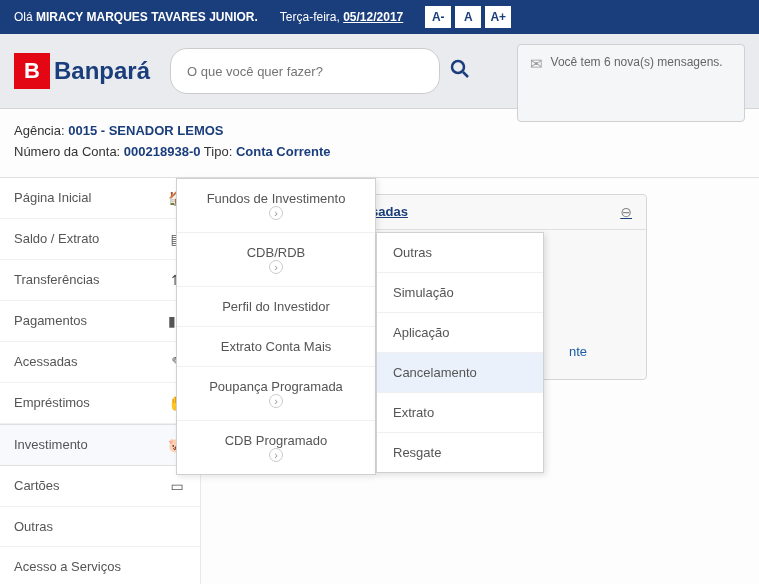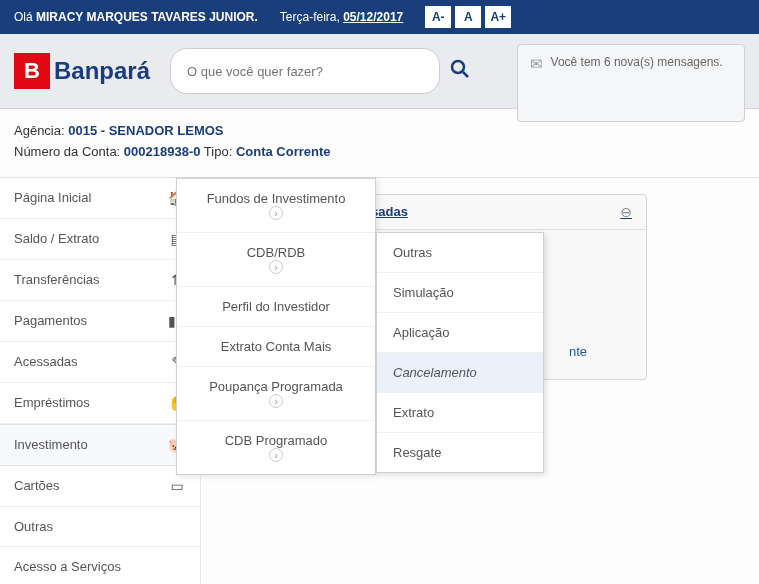--- a/index.html
+++ b/index.html
@@ -221,21 +221,21 @@
     z-index: 11;
   }
   .fly2-item {
     padding: 12px 16px;
     font-size: 13px;
     color: #555;
     border-bottom: 1px solid #f0f0f0;
     cursor: pointer;
   }
   .fly2-item:last-child { border-bottom: none; }
-  .fly2-item.hover { background: #eaf1fb; font-style: italic; }
+  .fly2-item.hover { background: #eaf1fb; }
 </style>
 </head>
 <body>
 
 <div class="top-bar">
   <div class="greeting">
     <span>Olá </span><span class="name">MIRACY MARQUES TAVARES JUNIOR.</span>
   </div>
   <div class="date-text">
     <span>Terça-feira, </span><span class="date-strong">05/12/2017</span>

